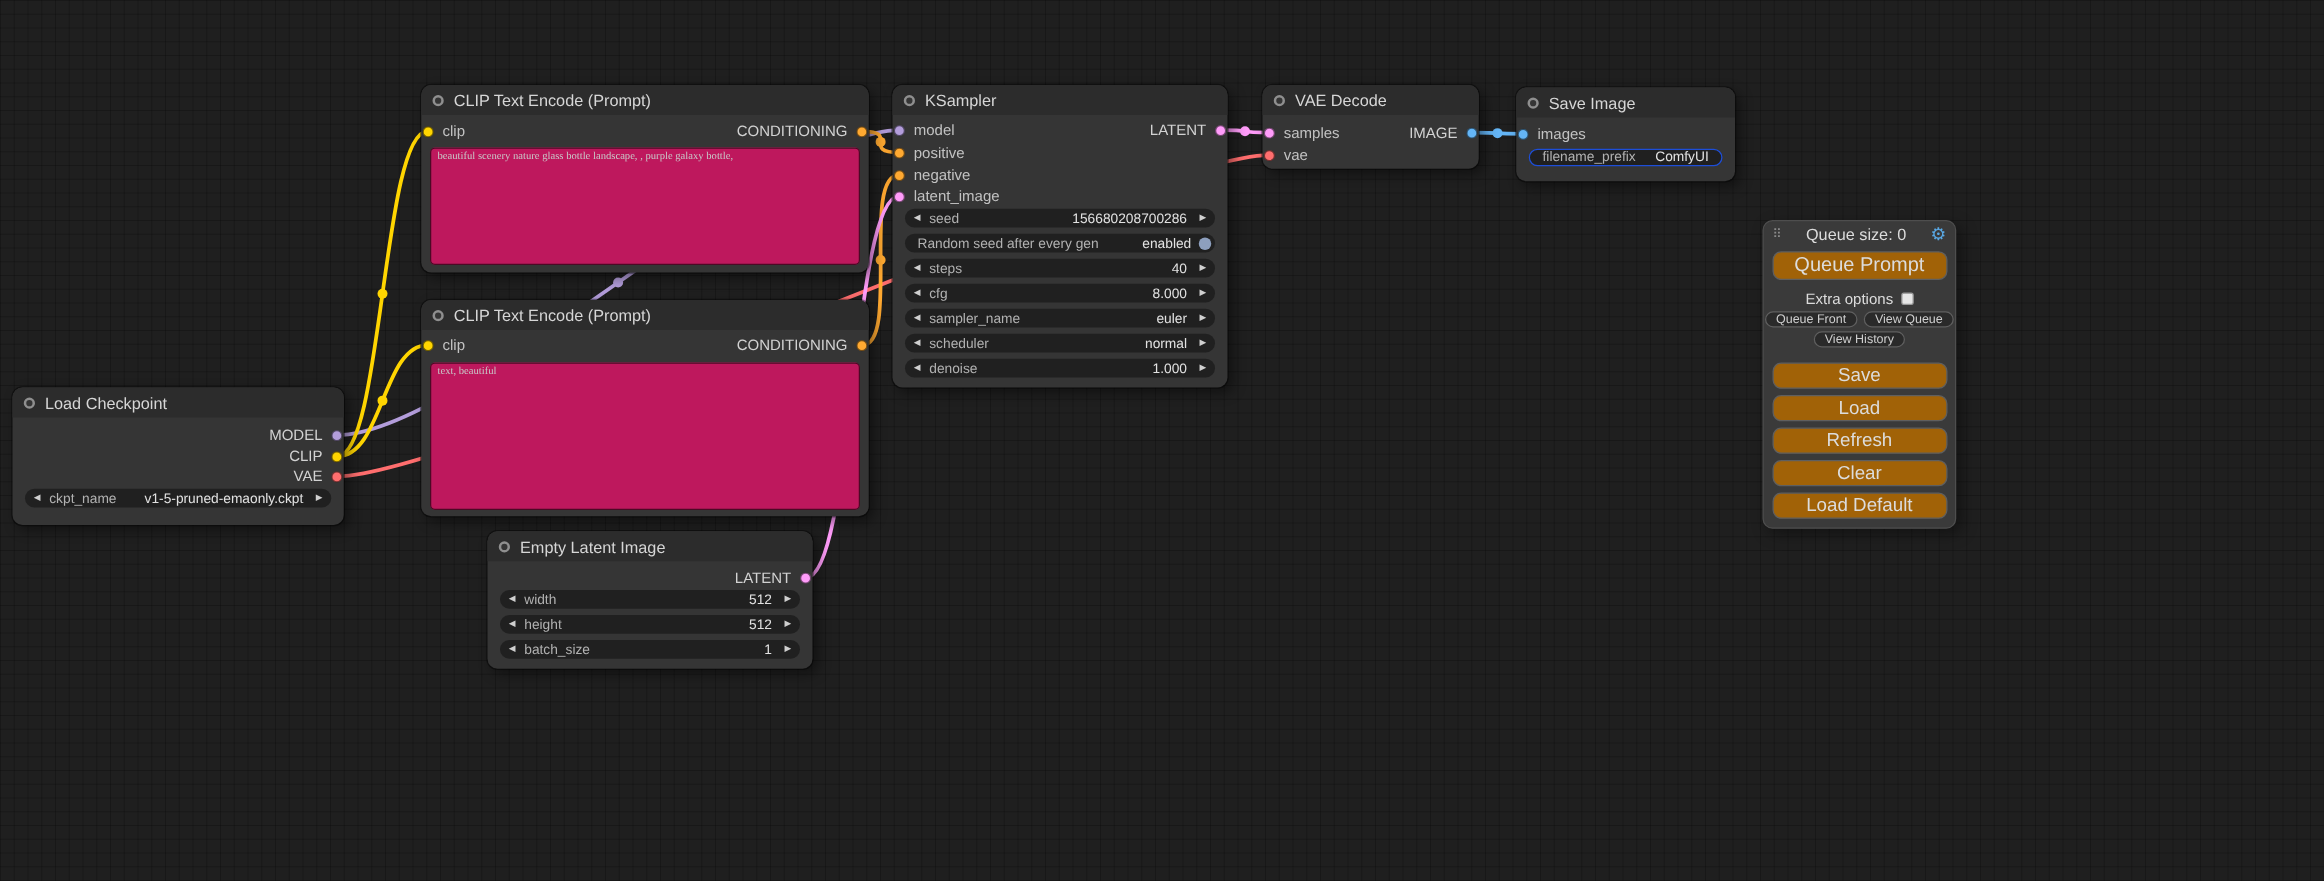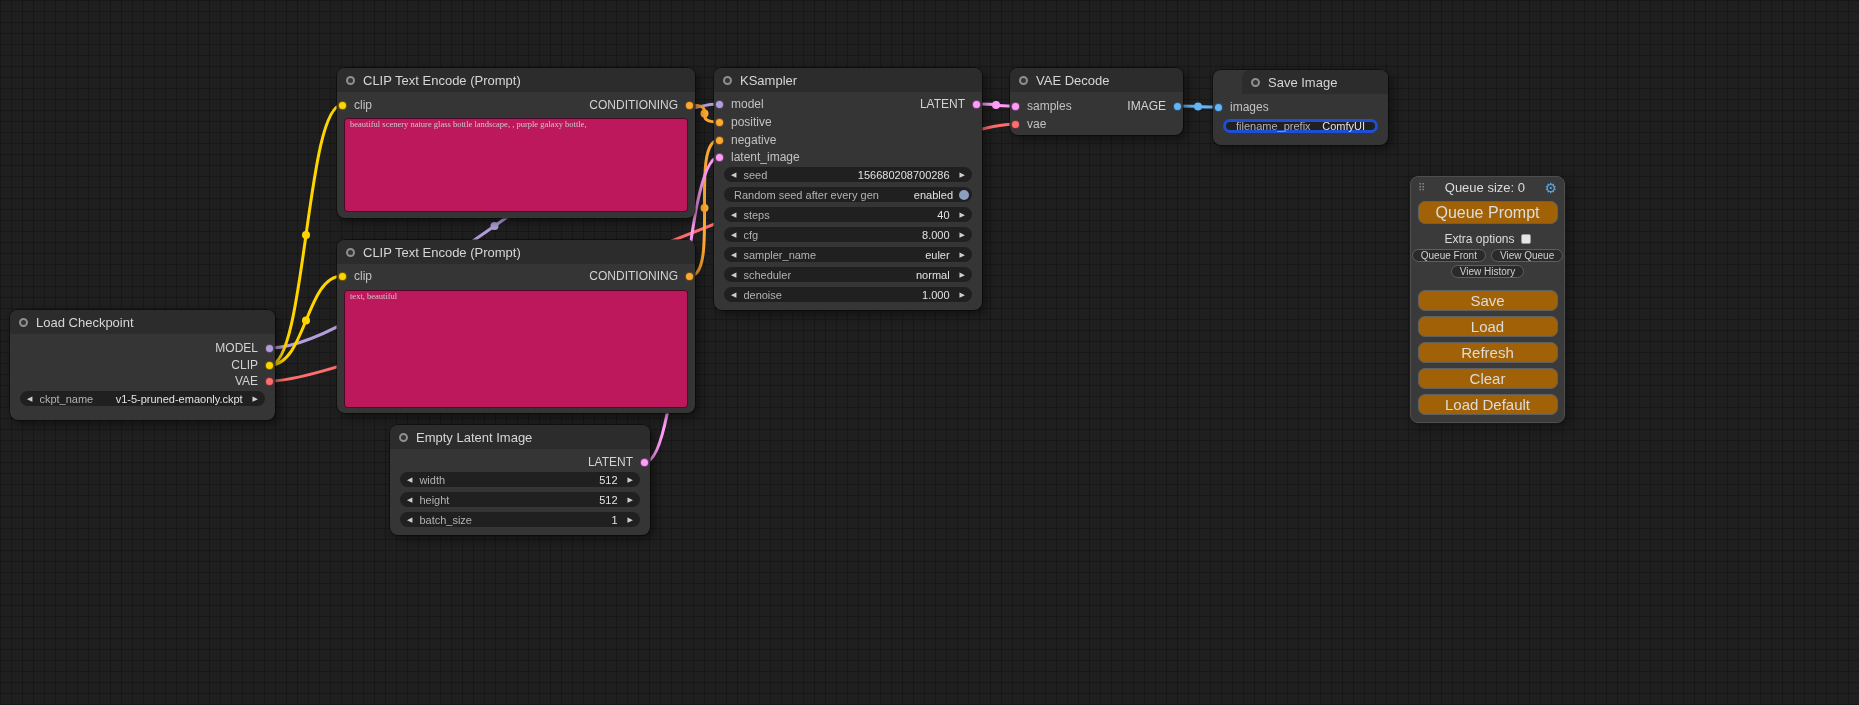--- a/index.html
+++ b/index.html
@@ -23,21 +23,21 @@
   .port.in { left:1px; color:#c2c2c2; }
   .port.out { right:1px; color:#d2d2d2; }
   .pdot { width:9px; height:9px; border-radius:50%; flex:none; border:1px solid rgba(0,0,0,0.55); background:#888; }
   .widget { position:absolute; height:15px; background:#202020; border-radius:8px;
     display:flex; align-items:center; font-size:11px; white-space:nowrap; }
   .warrow { font-size:7px; color:#cfcfcf; padding:0 7px; line-height:15px; }
   .wlabel { color:#b2b2b2; }
   .wvalue { margin-left:auto; color:#e2e2e2; padding-right:3px; }
   .widget.no-arrows .wlabel { padding-left:10px; }
   .widget.no-arrows .wvalue { padding-right:10px; }
-  .widget.bordered { border:3px solid #1d4ed8; }
+  .widget.bordered { border:1px solid #1d4ed8; }
   .toggle-dot { width:10px; height:10px; border-radius:50%; background:#8d9fbe;
     margin:0 3px 0 6px; flex:none; }
   .prompt-box { position:absolute; background:#be185d; border-radius:4px; color:#c9c9c9;
     font-family:Liberation Serif, serif; font-size:8.5px; line-height:13px;
     padding:0 6px; white-space:pre-wrap; word-break:break-word; overflow:hidden;
     box-shadow:inset 0 0 0 1px rgba(0,0,0,0.6); }
   .menu-panel { position:absolute; left:1410px; top:176px; width:155px; z-index:3;
     background:#3a3a3a; border:1px solid #4e4e4e; border-radius:8px;
     box-shadow:4px 4px 12px rgba(0,0,0,0.4);
     display:flex; flex-direction:column; align-items:center; padding-bottom:7px; }
@@ -223,21 +223,21 @@
   <div class="port in" style="top:48px;">
     <span class="pdot" style="background: rgb(255, 110, 110);"></span>
     <span>vae</span>
   </div>
   <div class="port out" style="top:30px;">
     <span>IMAGE</span>
     <span class="pdot" style="background: rgb(100, 181, 246);"></span>
   </div>
 </div>
 
-<div class="node" style="left:1213px;top:70px;width:175px;height:75px;padding-left:29px;">
+<div class="node" style="left:1213px;top:70px;width:175px;height:75px;">
   <div class="node-title">
     <span class="status-dot"></span>
     <span class="title-text">Save Image</span>
   </div>
   <div class="port in" style="top:29px;">
     <span class="pdot" style="background: rgb(100, 181, 246);"></span>
     <span>images</span>
   </div>
   <div class="widget no-arrows bordered" style="top:49px;left:10px;width:155px;height:14px;">
     <span class="wlabel">filename_prefix</span>

